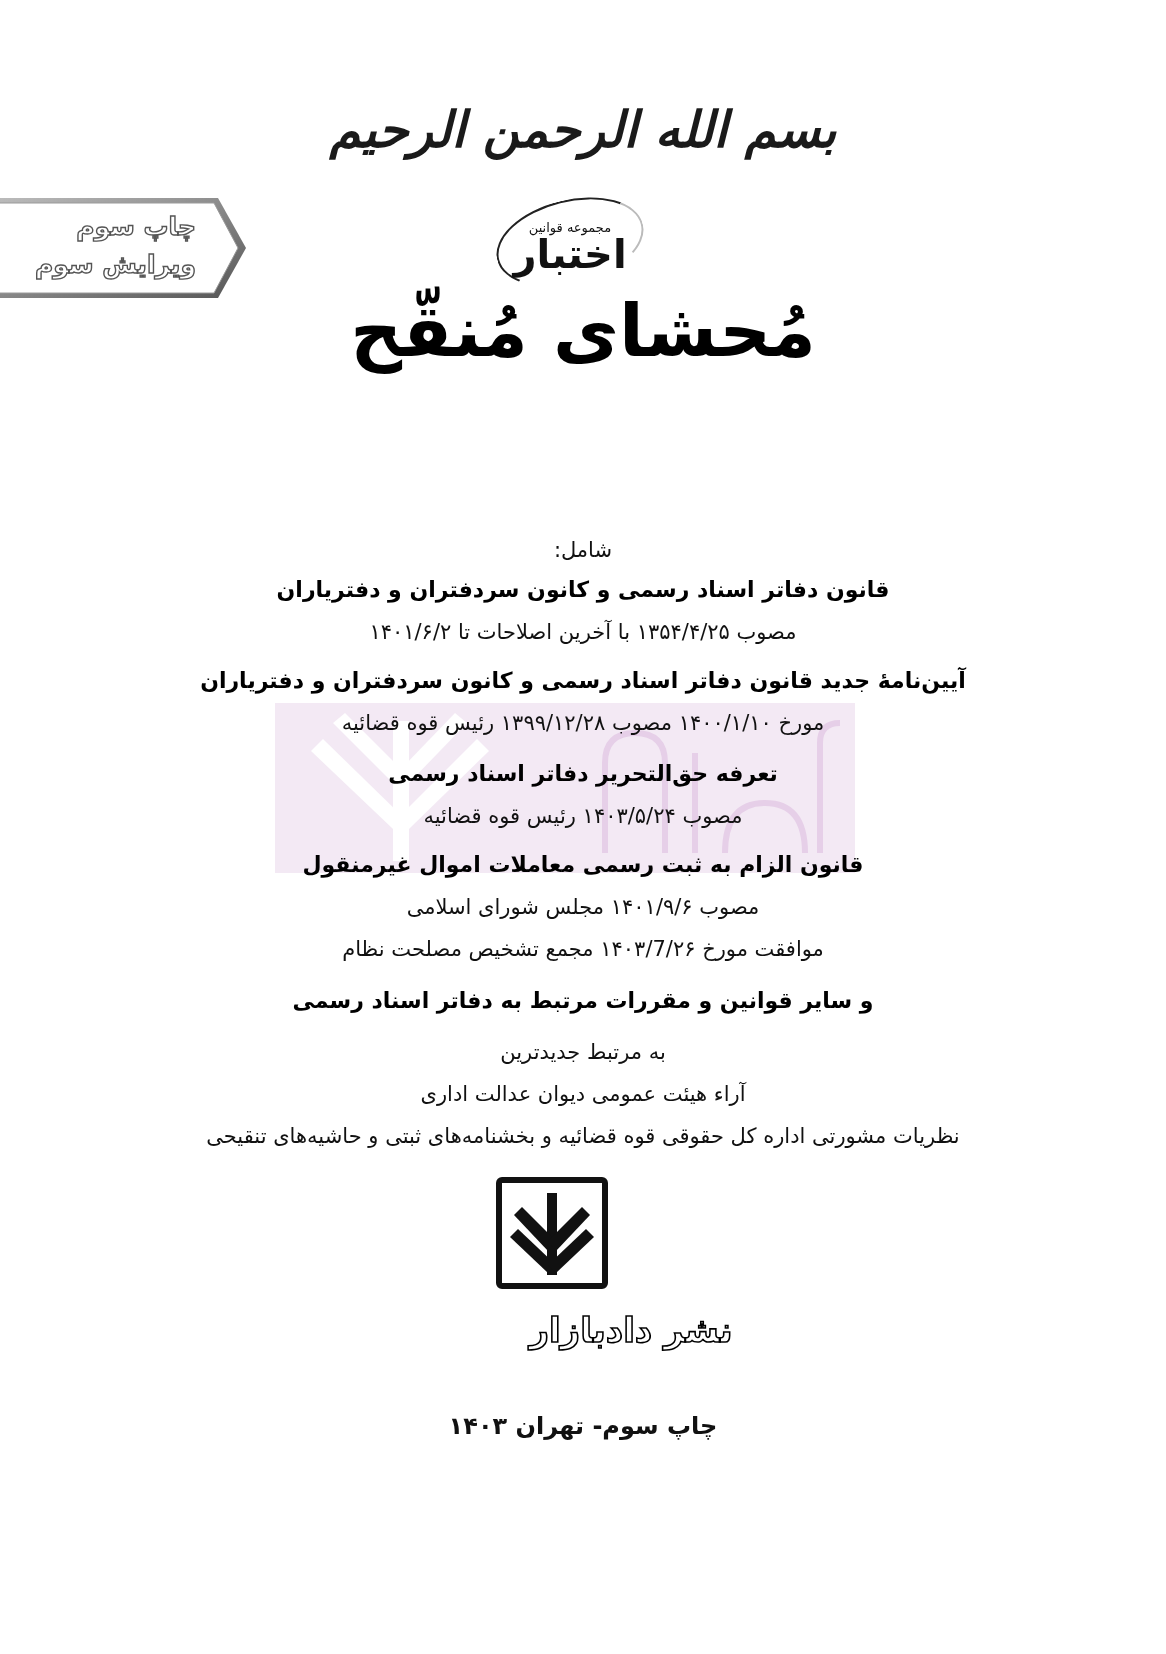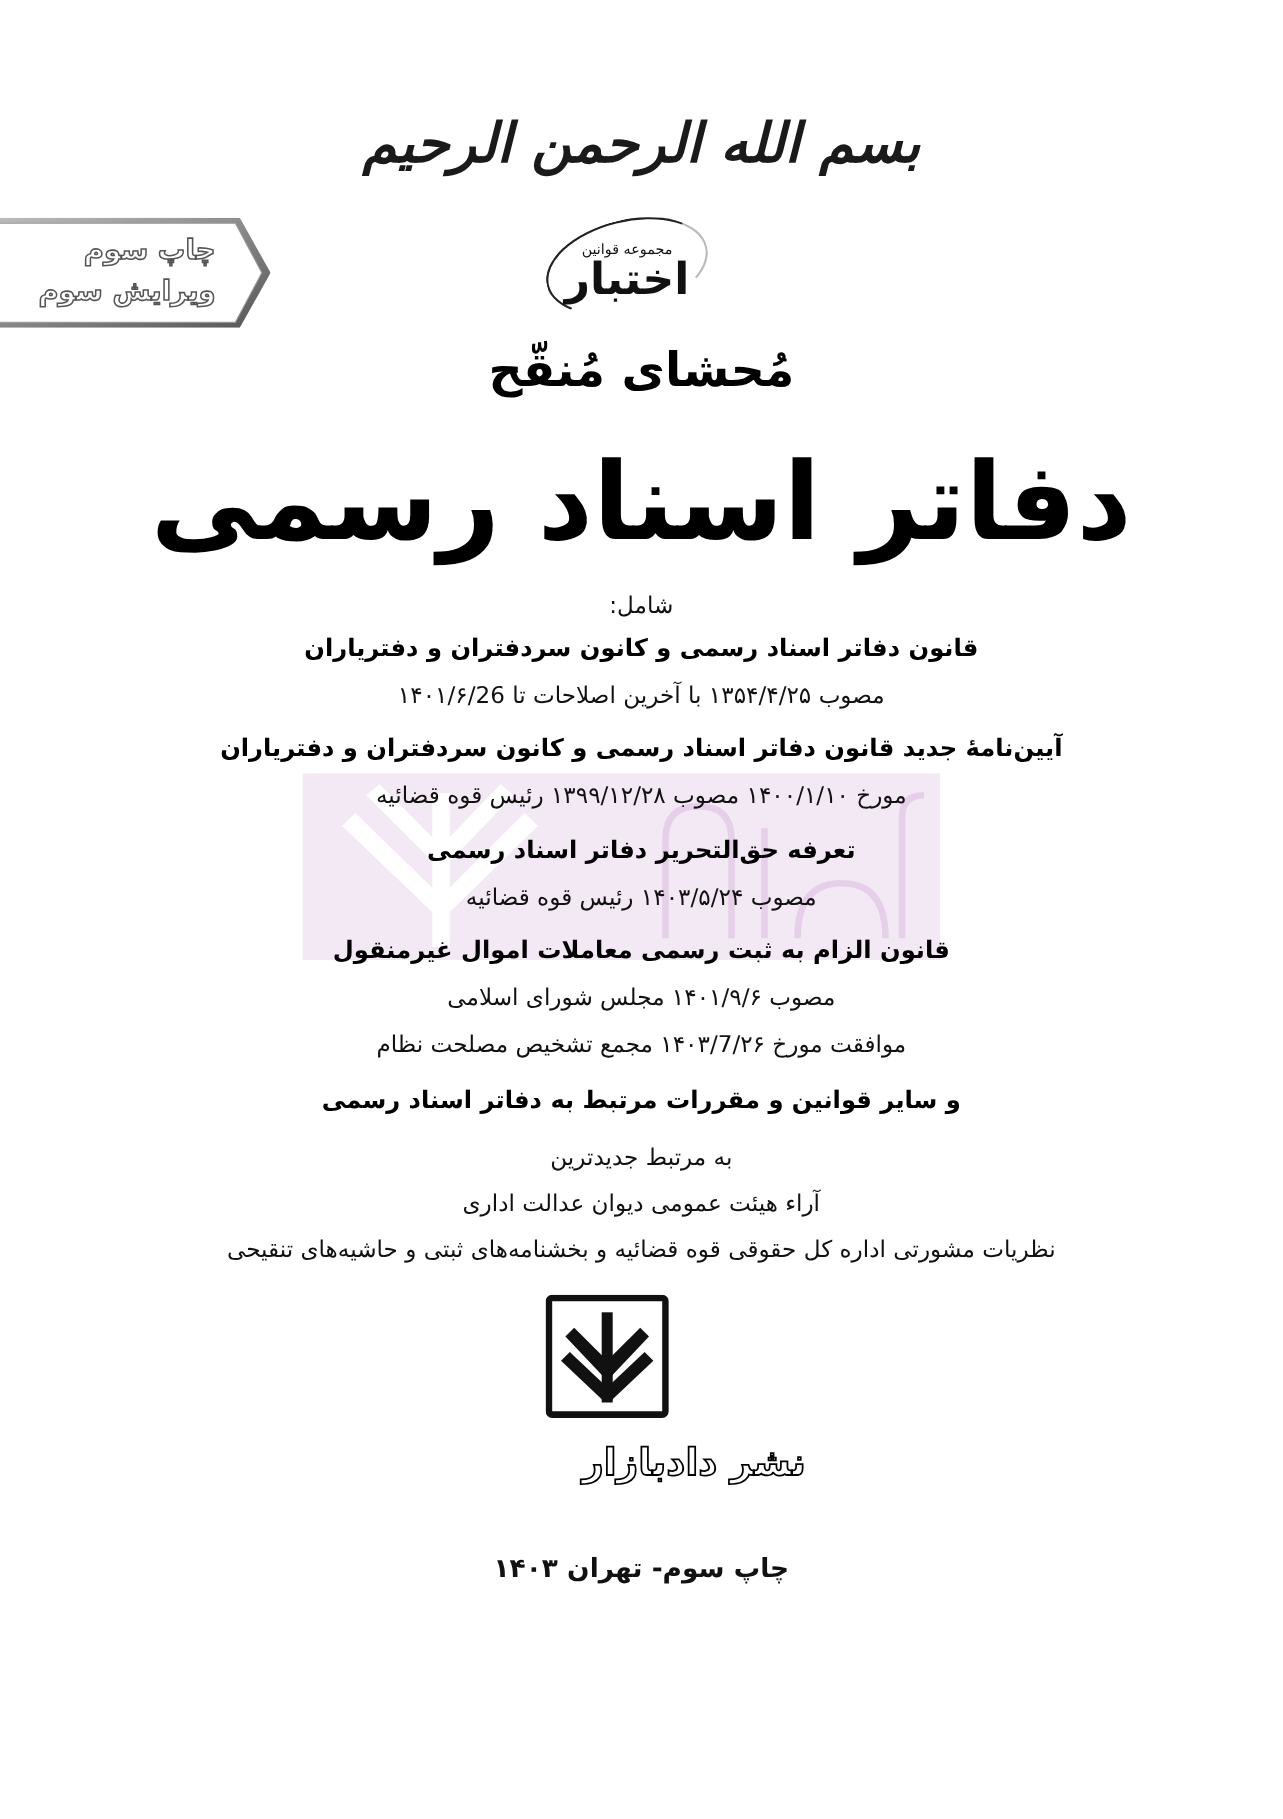--- a/index.html
+++ b/index.html
@@ -103,22 +103,22 @@
       direction: rtl;
       -webkit-text-stroke: 1.4px #555;
       text-align: right;
       white-space: nowrap;
     }
     .edition-tag .l1 { top: 14px; }
     .edition-tag .l2 { top: 52px; }
 
     
     .title-1 {
-      top: 312px;
-      font-size: 43px;
+      top: 289px;
+      font-size: 72px;
       font-weight: bold;
       color: #000;
     }
     .title-2 {
       top: 400px;
       font-size: 98px;
       font-weight: bold;
       color: #000;
       letter-spacing: -2px;
     }
@@ -200,21 +200,20 @@
     <div class="line l2">ویرایش سوم</div>
   </div>
 
   <div class="series-logo">
     <div class="ellipse"></div>
     <div class="sub">مجموعه قوانین</div>
     <div class="main">اختبار</div>
   </div>
 
   <div class="center-line title-1">مُحشای مُنقّح</div>
-  <div class="center-line title-2">دفاتر اسناد رسمی</div>
 
   <svg class="watermark" viewBox="0 0 580 170">
     <rect x="0" y="0" width="580" height="170" fill="#f3e9f4"></rect>
     <g fill="#ffffff">
       <rect x="118" y="18" width="16" height="140"></rect>
       <polygon points="36,48 48,36 126,112 118,126"></polygon>
       <polygon points="214,48 202,36 126,112 134,126"></polygon>
       <polygon points="58,20 70,10 126,66 118,80"></polygon>
       <polygon points="192,20 180,10 126,66 134,80"></polygon>
     </g>
@@ -223,21 +222,21 @@
       <path d="M420 150 v-100"></path>
       <path d="M450 150 q0 -50 40 -50 q40 0 40 50"></path>
       <path d="M545 150 v-110 q0 -20 20 -20"></path>
     </g>
   </svg>
 
   <div class="content">
     <div class="center-line includes-label">شامل:</div>
 
     <div class="center-line item-title" style="top:577px">قانون دفاتر اسناد رسمی و کانون سردفتران و دفتریاران</div>
-    <div class="center-line item-sub" style="top:620px">مصوب ۱۳۵۴/۴/۲۵ با آخرین اصلاحات تا ۱۴۰۱/۶/26</div>
+    <div class="center-line item-sub" style="top:620px">مصوب ۱۳۵۴/۴/۲۵ با آخرین اصلاحات تا ۱۴۰۱/۶/۲</div>
 
     <div class="center-line item-title" style="top:668px">آیین‌نامهٔ جدید قانون دفاتر اسناد رسمی و کانون سردفتران و دفتریاران</div>
     <div class="center-line item-sub" style="top:711px">مورخ ۱۴۰۰/۱/۱۰ مصوب ۱۳۹۹/۱۲/۲۸ رئیس قوه قضائیه</div>
 
     <div class="center-line item-title" style="top:761px">تعرفه حق‌التحریر دفاتر اسناد رسمی</div>
     <div class="center-line item-sub" style="top:804px">مصوب ۱۴۰۳/۵/۲۴ رئیس قوه قضائیه</div>
 
     <div class="center-line item-title" style="top:852px">قانون الزام به ثبت رسمی معاملات اموال غیرمنقول</div>
     <div class="center-line item-sub" style="top:895px">مصوب ۱۴۰۱/۹/۶ مجلس شورای اسلامی</div>
     <div class="center-line item-sub" style="top:937px">موافقت مورخ ۱۴۰۳/7/۲۶ مجمع تشخیص مصلحت نظام</div>

